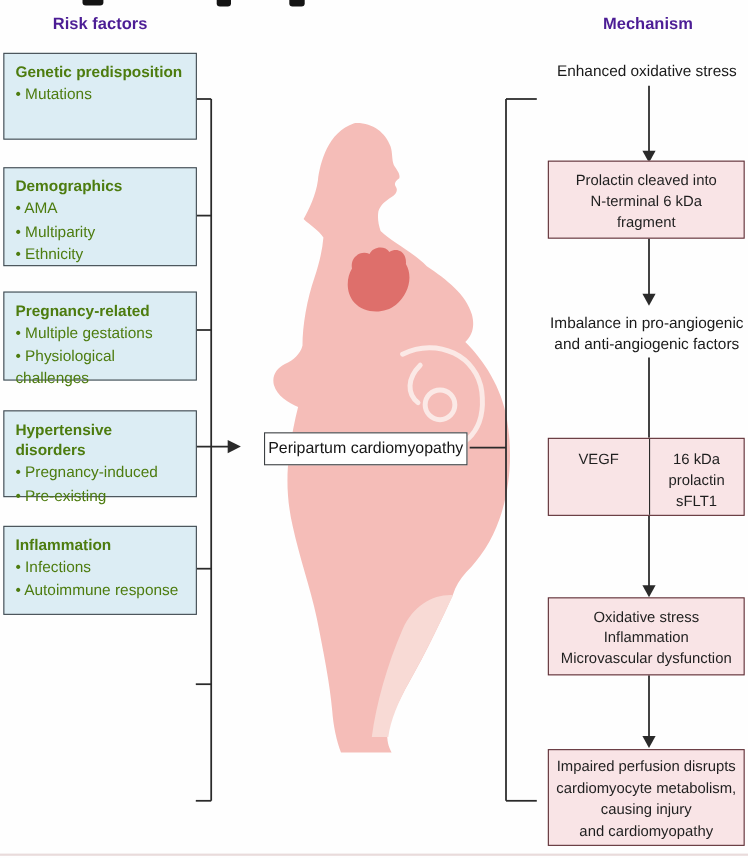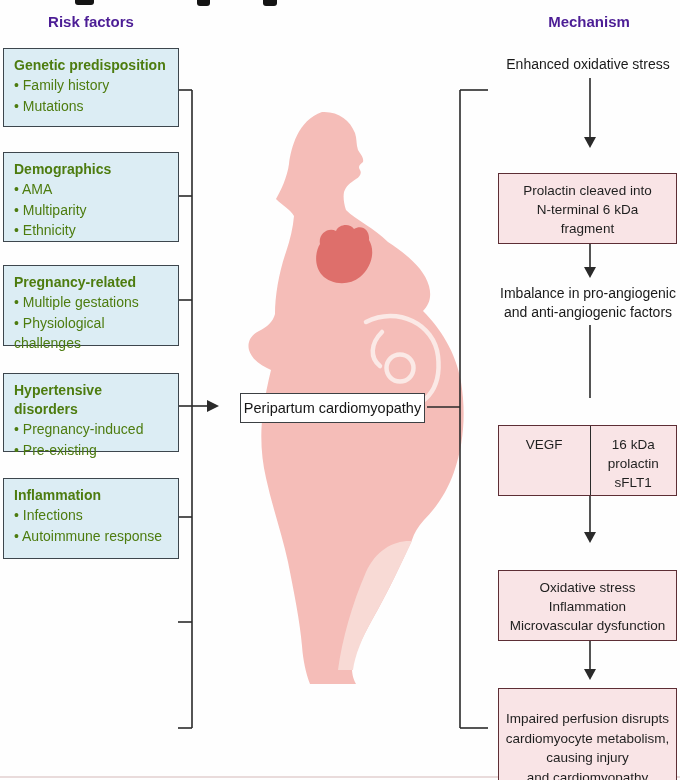--- a/index.html
+++ b/index.html
@@ -9,28 +9,28 @@
   .col-title{position:absolute;font-weight:bold;font-size:15px;color:#4c1d95;text-align:center;z-index:4;}
   #risk-title{left:0;top:13;width:182px;top:13px;}
   #mech-title{left:498px;top:13px;width:182px;}
   .riskbox{position:absolute;left:3px;width:155px;background:#dcedf4;border:1.5px solid #3d464d;
            padding:7px 9px 4px 10px;z-index:2;color:#4d7c0f;}
   .riskbox .bt{font-weight:bold;font-size:14px;line-height:19px;}
   .riskbox .item{font-size:14px;line-height:20.5px;}
   .riskbox .item::before{content:"• ";}
   .riskbox .plain{font-size:14px;line-height:20.5px;padding-top:10px;}
   .mechbox{position:absolute;left:498px;width:177px;background:#f9e4e6;border:1.5px solid #5d2e35;
-           text-align:center;font-size:13.5px;line-height:19px;color:#1f1f1f;z-index:2;margin-top:27px;}
+           text-align:center;font-size:13.5px;line-height:19px;color:#1f1f1f;z-index:2;}
   .mechtext{position:absolute;left:488px;width:200px;text-align:center;font-size:14px;line-height:19px;color:#1a1a1a;z-index:2;}
   #mech-box1{top:146px;height:62px;padding-top:7px;}
   #split-box{top:398px;height:69px;display:flex;padding:0;}
   #split-left{width:90.5px;border-right:1.5px solid #2a2a2a;display:flex;align-items:flex-start;justify-content:center;padding-top:9px;}
   #split-right{flex:1;padding-top:9px;}
   #mech-box3{top:543px;height:62px;padding-top:7px;}
-  #mech-box4{top:661px;height:81px;padding-top:20px;line-height:19.5px;}
+  #mech-box4{top:681px;height:81px;padding-top:5px;line-height:19.5px;}
   #center-label{position:absolute;left:240px;top:393px;width:183px;height:28px;background:#ffffff;
                 border:1.5px solid #3c4043;text-align:center;font-size:14.5px;line-height:28px;color:#161616;z-index:3;}
   .title-remnant{position:absolute;top:0;background:#141414;border-radius:0 0 3px 3px;z-index:4;}
   #bottom-rule{position:absolute;left:0;top:776px;width:680px;height:1.5px;background:#e9dbdb;z-index:1;}
   svg{display:block;}
 </style>
 </head>
 <body>
 
 <div id="canvas">
@@ -102,21 +102,20 @@
       <polygon points="207,400 207,412 219,406"></polygon>
       <polygon points="584,137 596,137 590,148"></polygon>
       <polygon points="584,267 596,267 590,278"></polygon>
       <polygon points="584,532 596,532 590,543"></polygon>
       <polygon points="584,669 596,669 590,680"></polygon>
     </g>
   </svg>
 
   <div class="riskbox" style="top:48px;height:66px;">
     <div class="bt">Genetic predisposition</div>
-    <div class="item">Family history</div>
     <div class="item">Mutations</div>
   </div>
   <div class="riskbox" style="top:152px;height:77px;">
     <div class="bt">Demographics</div>
     <div class="item">AMA</div>
     <div class="item">Multiparity</div>
     <div class="item">Ethnicity</div>
   </div>
   <div class="riskbox" style="top:265px;height:68px;">
     <div class="bt">Pregnancy-related</div>

